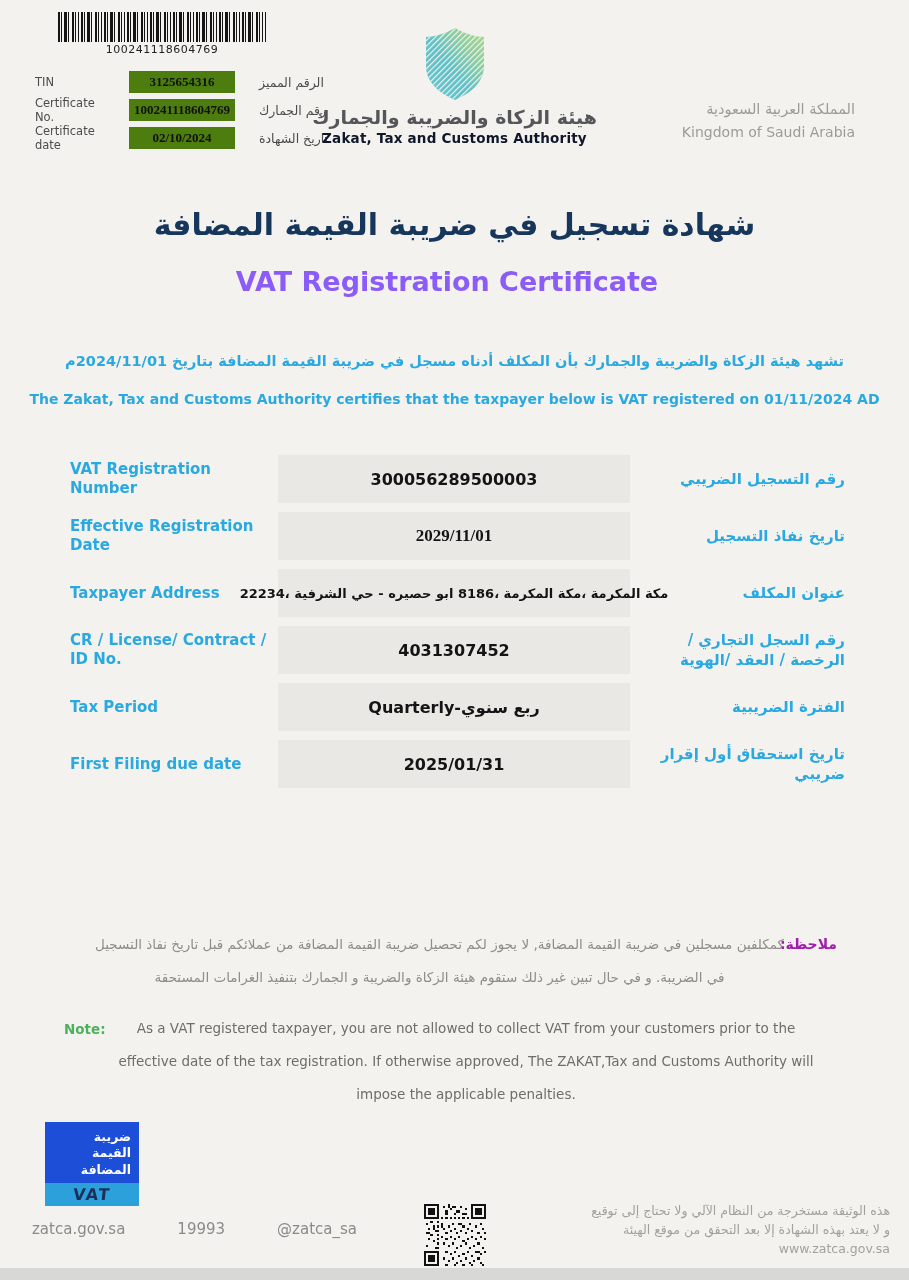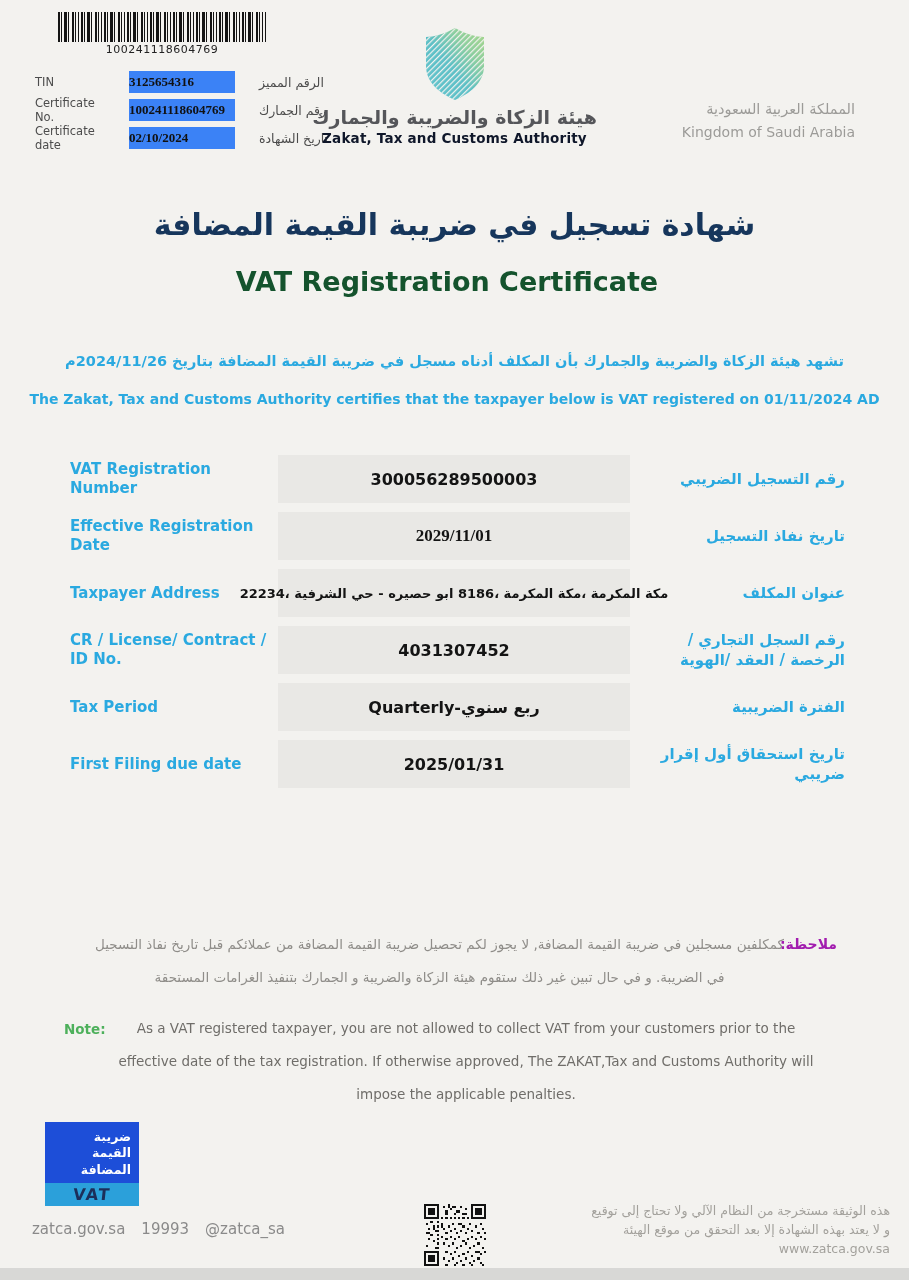--- a/index.html
+++ b/index.html
@@ -20,35 +20,35 @@
       #141414 6px 9px,transparent 9px 10px,
       #141414 10px 11px,transparent 11px 14px,
       #141414 14px 16px,transparent 16px 17px,
       #141414 17px 18px,transparent 18px 20px,
       #141414 20px 21px,transparent 21px 23px);
   }
   .barcode-num{font-size:11px;color:#222;margin-top:1px;letter-spacing:.5px;}
   .meta{position:absolute;left:35px;top:68px;}
   .meta-row{display:grid;grid-template-columns:70px 106px 100px;column-gap:24px;align-items:center;height:28px;}
   .meta-label{font-size:11.5px;color:#4c4c4c;}
-  .meta-box{background:#3b82f6;height:22px;display:flex;align-items:center;}
+  .meta-box{background:#4d7c0f;height:22px;display:flex;align-items:center;justify-content:center;}
   .meta-value{font-family:"Liberation Serif","DejaVu Serif",serif;font-weight:bold;font-size:13px;color:#111;white-space:nowrap;}
   .meta-ar{direction:rtl;text-align:left;font-size:12.5px;color:#4c4c4c;white-space:nowrap;}
   
   .org{position:absolute;top:26px;left:0;right:0;text-align:center;}
   .shield{width:64px;height:76px;display:block;margin:0 auto 4px;}
   .org-ar{font-size:19px;font-weight:bold;color:#55565a;direction:rtl;}
   .org-en{font-size:13.5px;font-weight:bold;color:#0f172a;margin-top:2px;letter-spacing:.2px;}
   
   .kingdom{position:absolute;top:101px;right:54px;text-align:right;color:#9c9b98;}
   .kingdom-ar{font-size:14.5px;direction:rtl;}
   .kingdom-en{font-size:14px;margin-top:7px;}
   
   .title-ar{position:absolute;top:196px;left:0;right:0;text-align:center;font-size:30px;font-weight:bold;color:#16365c;direction:rtl;line-height:1.9;}
-  .title-en{position:absolute;top:266px;left:0;right:15px;text-align:center;font-size:27px;font-weight:bold;color:#14532d;}
+  .title-en{position:absolute;top:266px;left:0;right:15px;text-align:center;font-size:27px;font-weight:bold;color:#8b5cf6;}
   
   .stmt-ar{position:absolute;top:348px;left:0;right:0;text-align:center;font-size:14.5px;font-weight:bold;color:#2aa9e0;direction:rtl;line-height:1.8;}
   .stmt-en{position:absolute;top:391px;left:0;right:0;text-align:center;font-size:14px;font-weight:bold;color:#2aa9e0;}
   
   .form{position:absolute;top:455px;left:0;right:0;}
   .frow{display:grid;grid-template-columns:278px 352px 1fr;align-items:center;height:48px;margin-bottom:9px;}
   .flabel-en{padding-left:70px;color:#2aa9e0;font-weight:bold;font-size:15px;line-height:1.25;}
   .fbox{background:#e9e8e5;align-self:stretch;display:flex;align-items:center;justify-content:center;padding:0 10px;}
   .fvalue{font-weight:bold;font-size:16px;color:#141414;white-space:nowrap;}
   .v-serif{font-family:"Liberation Serif","DejaVu Serif",serif;font-size:17px;}
@@ -62,21 +62,21 @@
   .note-en{position:absolute;top:1012px;left:0;right:0;}
   .note-en-label{position:absolute;left:64px;top:9px;color:#4db05b;font-weight:bold;font-size:13.5px;}
   .note-en-text{margin:0 95px 0 118px;text-align:center;font-size:13.5px;color:#6f6d69;line-height:33px;}
   
   .vat-logo{position:absolute;left:45px;top:1122px;width:94px;}
   .vat-top{background:#1d4ed8;padding:7px 8px 5px;text-align:right;}
   .vat-top div{color:#fff;font-weight:bold;font-size:12.5px;line-height:1.3;direction:rtl;}
   .vat-strip{background:#2ba0da;height:23px;display:flex;align-items:center;justify-content:center;}
   .vat-strip span{color:#1c2e5a;font-weight:bold;font-size:16px;letter-spacing:1.5px;transform:skewX(-6deg);}
   
-  .footer-links{position:absolute;left:32px;top:1220px;display:flex;gap:16px;color:#8a8a8a;font-size:15px;}
+  .footer-links{position:absolute;left:32px;top:1220px;display:flex;gap:52px;color:#8a8a8a;font-size:15px;}
   .qr{position:absolute;left:424px;top:1204px;width:62px;height:62px;}
   .disclaimer{position:absolute;right:19px;top:1201px;text-align:right;direction:rtl;font-size:12.5px;color:#a3a19c;line-height:19px;}
 </style>
 </head>
 <body>
 
 <div class="page">
 
   <div class="barcode-block">
     <div class="barcode-bars"></div>
@@ -128,21 +128,21 @@
   </div>
 
   <div class="kingdom">
     <div class="kingdom-ar">المملكة العربية السعودية</div>
     <div class="kingdom-en">Kingdom of Saudi Arabia</div>
   </div>
 
   <h1 class="title-ar" style="margin:0;">شهادة تسجيل في ضريبة القيمة المضافة</h1>
   <h1 class="title-en" style="margin:0;">VAT Registration Certificate</h1>
 
-  <p class="stmt-ar" style="margin:0;">تشهد هيئة الزكاة والضريبة والجمارك بأن المكلف أدناه مسجل في ضريبة القيمة المضافة بتاريخ 2024/11/26م</p>
+  <p class="stmt-ar" style="margin:0;">تشهد هيئة الزكاة والضريبة والجمارك بأن المكلف أدناه مسجل في ضريبة القيمة المضافة بتاريخ 2024/11/01م</p>
   <p class="stmt-en" style="margin:0;">The Zakat, Tax and Customs Authority certifies that the taxpayer below is VAT registered on 01/11/2024 AD</p>
 
   <div class="form">
 
 
     <div class="frow">
       <div class="flabel-en">VAT Registration Number</div>
       <div class="fbox">
           <span class="fvalue">300056289500003</span>
         </div>

